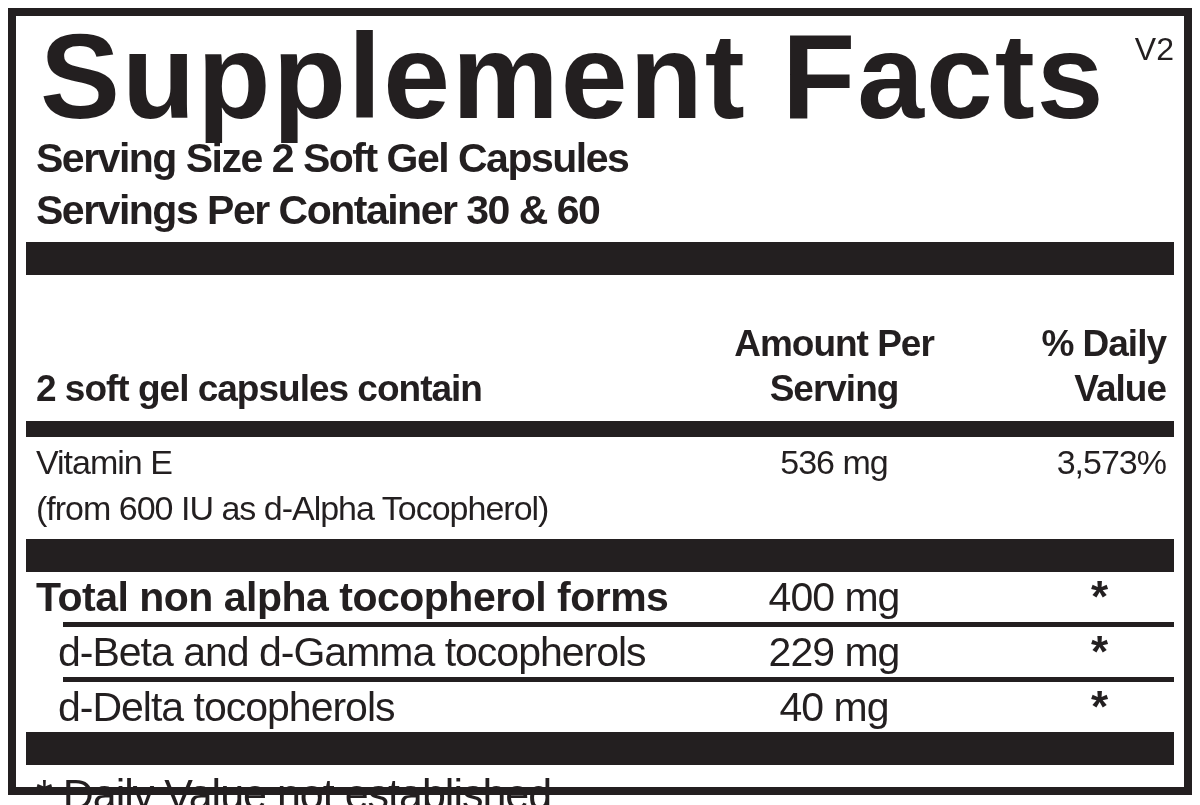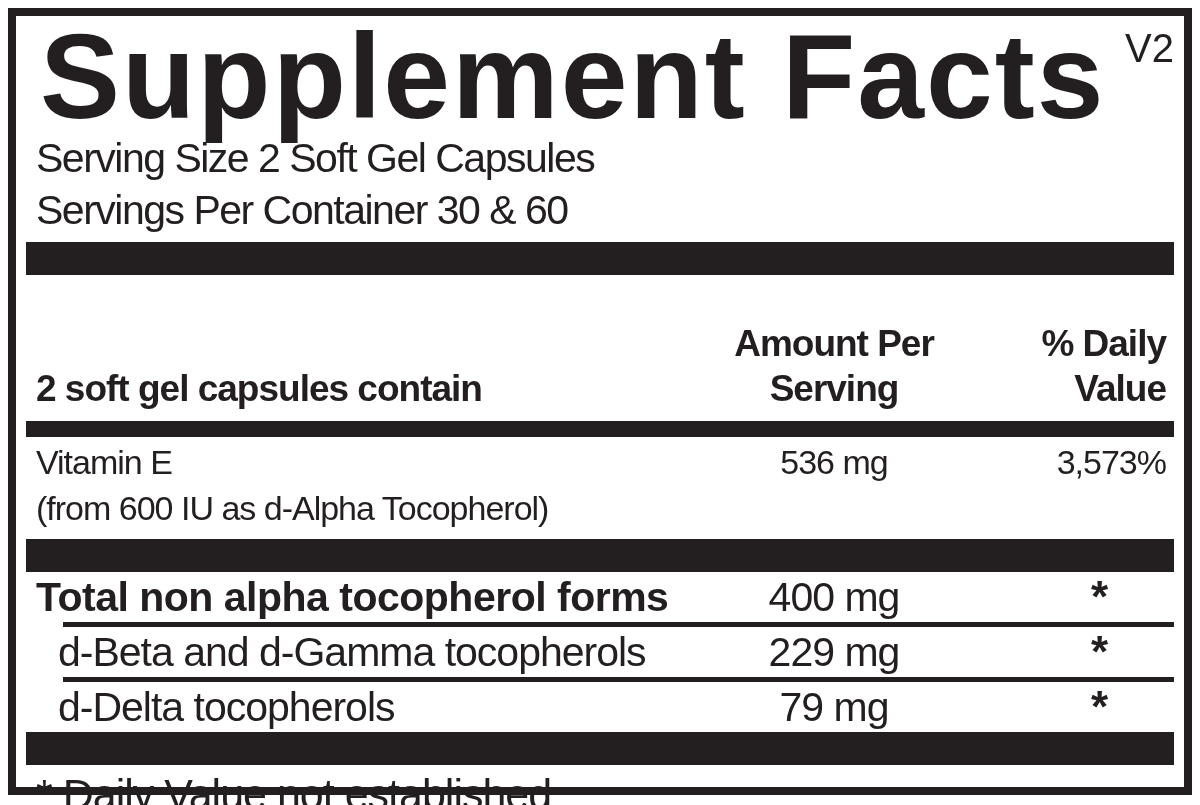--- a/index.html
+++ b/index.html
@@ -8,34 +8,35 @@
 
   .panel{
     position:absolute; left:8px; top:8px;
     width:1184px; height:787px;
     border:8px solid #231f20;
     background:#fff;
     padding:0 10px;
   }
 
   .version{
-    position:absolute; top:8px; right:10px;
-    font-size:40px; line-height:1.2; letter-spacing:0;margin-left:40px;
+    position:absolute; top:14px; right:10px;
+    font-size:32px; line-height:1.2; letter-spacing:0;margin-left:40px;
   }
 
   .title{
     font-size:120px; font-weight:bold; line-height:120px;
     letter-spacing:2px; white-space:nowrap;
     padding-left:14px;
   }
 
   .serving-block{ margin-top:-4px; }
   .serving-line{
     font-size:41px; line-height:52px; letter-spacing:-1.5px;
     padding-left:10px;
+    font-weight:bold;
   }
 
   .bar{ background:#231f20; width:100%; }
   .bar.thick{ height:33px; }
   .bar.thin{ height:16px; }
   .bar.top{ margin-top:6px; }
 
   .header-row{
     display:flex; align-items:flex-end;
     padding:6px 0 10px 10px;
@@ -116,21 +117,21 @@
   <div class="srow indent">
     <div class="cell-name">d-Beta and d-Gamma tocopherols</div>
     <div class="cell-amount">229 mg</div>
     <div class="cell-dv star">*</div>
   </div>
 
   <div class="sep"></div>
 
   <div class="srow indent">
     <div class="cell-name">d-Delta tocopherols</div>
-    <div class="cell-amount">79 mg</div>
+    <div class="cell-amount">40 mg</div>
     <div class="cell-dv star">*</div>
   </div>
 
   <div class="bar thick"></div>
 
   <div class="footnote">* Daily Value not established</div>
 
 </div>
 
 </body></html>

